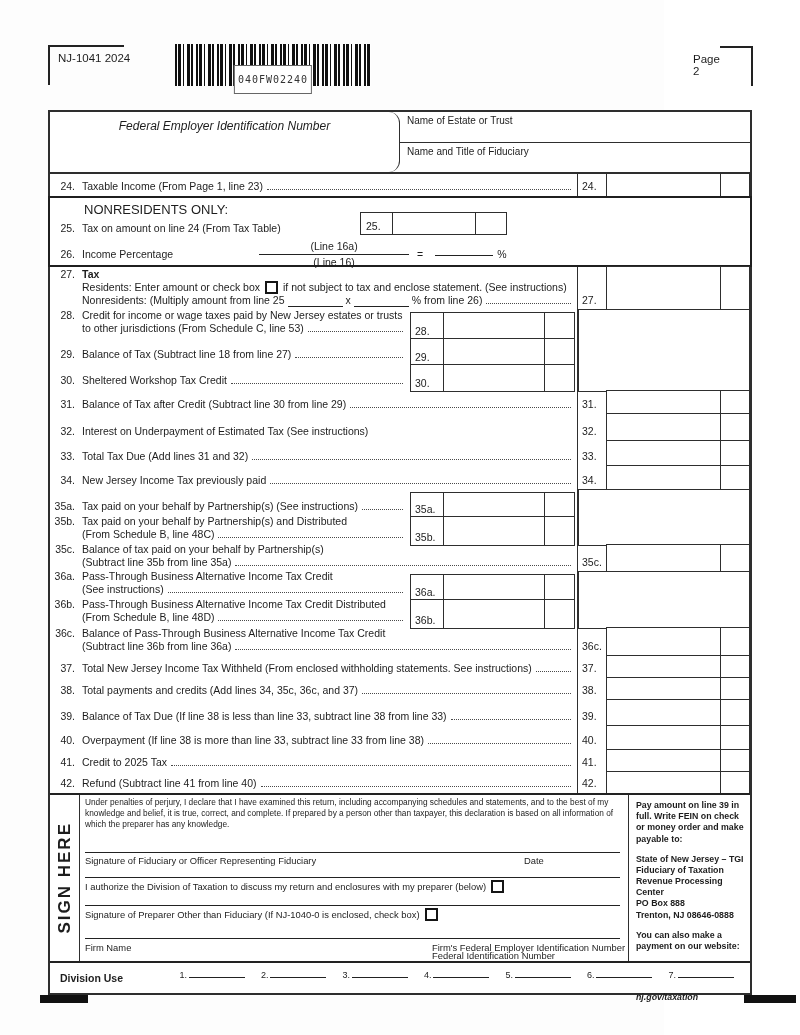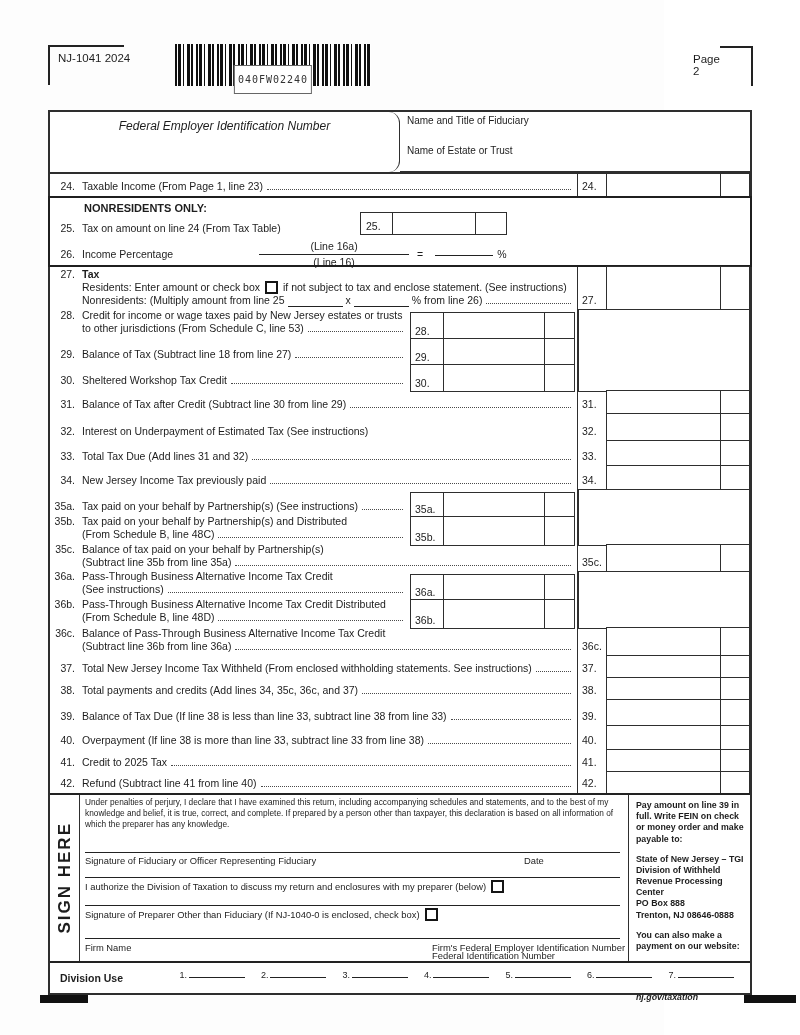--- a/index.html
+++ b/index.html
@@ -58,21 +58,21 @@
   .minibox { position:absolute; right:2px; top:-1px; bottom:-1px; width:165px;
     border:1.5px solid var(--bc); display:flex; background:#fff; z-index:1; }
   .minibox.firstrow { top:2px; }
   .m-label { width:33px; border-right:1.5px solid var(--bc); font-size:10.5px;
     display:flex; align-items:flex-end; padding:0 0 2px 4px; }
   .m-amt { flex:1; border-right:1.5px solid var(--bc); }
   .m-cents { width:29px; }
   .shorttext { padding-right:170px; }
   
   .nonres { height:71px; border:2px solid #1f1f1f; margin:0 -2px; width:704px; position:relative; background:#fff; }
-  .nr-head { position:absolute; left:34px; top:4px; font-weight:bold; font-size:11px; }
+  .nr-head { position:absolute; left:34px; top:4px; font-weight:normal; font-size:13px; }
   .nr-l25 { position:absolute; left:0; top:24px; width:310px; }
   .minibox25 { position:absolute; left:310px; top:14px; height:23px; width:147px;
     border:1.5px solid var(--bc); display:flex; background:#fff; }
   .mb25-label { width:32px; border-right:1.5px solid var(--bc); font-size:10.5px; display:flex; align-items:flex-end; padding:0 0 2px 5px; }
   .mb25-amt { flex:1; border-right:1.5px solid var(--bc); }
   .mb25-cents { width:30px; }
   .nr-l26 { position:absolute; left:0; top:42px; align-items:center; }
   .frac { display:flex; flex-direction:column; align-items:center; width:150px; margin-left:86px; font-size:10.5px; flex-shrink:0; }
   .fnum { padding-bottom:1px; }
   .fden { border-top:1.5px solid #222; padding-top:1px; width:100%; text-align:center; }
@@ -117,22 +117,22 @@
   <div class="formid">NJ-1041 2024</div>
   <div class="barcode">
     <span class="barcode-text">040FW02240</span>
   </div>
   <div class="pagenum">Page 2</div>
   <div class="corner-tr"></div>
 
   <div class="idtable">
     <div class="id-left">Federal Employer Identification Number</div>
     <div class="id-right">
+      <div class="id-cell first">Name of Estate or Trust</div>
       <div class="id-cell">Name and Title of Fiduciary</div>
-      <div class="id-cell first">Name of Estate or Trust</div>
     </div>
   </div>
 
   <div class="formmain">
 
     <div class="frow h22">
       <div class="fleft">
         <div class="textline">
             <span class="lnum">24.</span>
             <span>Taxable Income (From Page 1, line 23)</span>
@@ -559,21 +559,21 @@
           </div>
         <div class="slabel" style="left:352px; top:115px;margin-top:40px;">Federal Identification Number</div>
         <div class="sigrule r4"></div>
         <div class="slabel" style="left:5px; top:147px;">Firm Name</div>
         <div class="slabel" style="left:352px; top:147px;">Firm's Federal Employer Identification Number</div>
       </div>
       <div class="paybox">
         <div>Pay amount on line 39 in full. Write FEIN on check or money order and make payable to:</div>
         <div class="blockgap">
           <div>State of New Jersey – TGI</div>
-          <div>Division of Withheld</div>
+          <div>Fiduciary of Taxation</div>
           <div>Revenue Processing Center</div>
           <div>PO Box 888</div>
           <div>Trenton, NJ 08646-0888</div>
         </div>
         <div class="blockgap">You can also make a payment on our website:</div>
         <div class="website">nj.gov/taxation</div>
       </div>
     </div>
 
     <div class="divrow">

